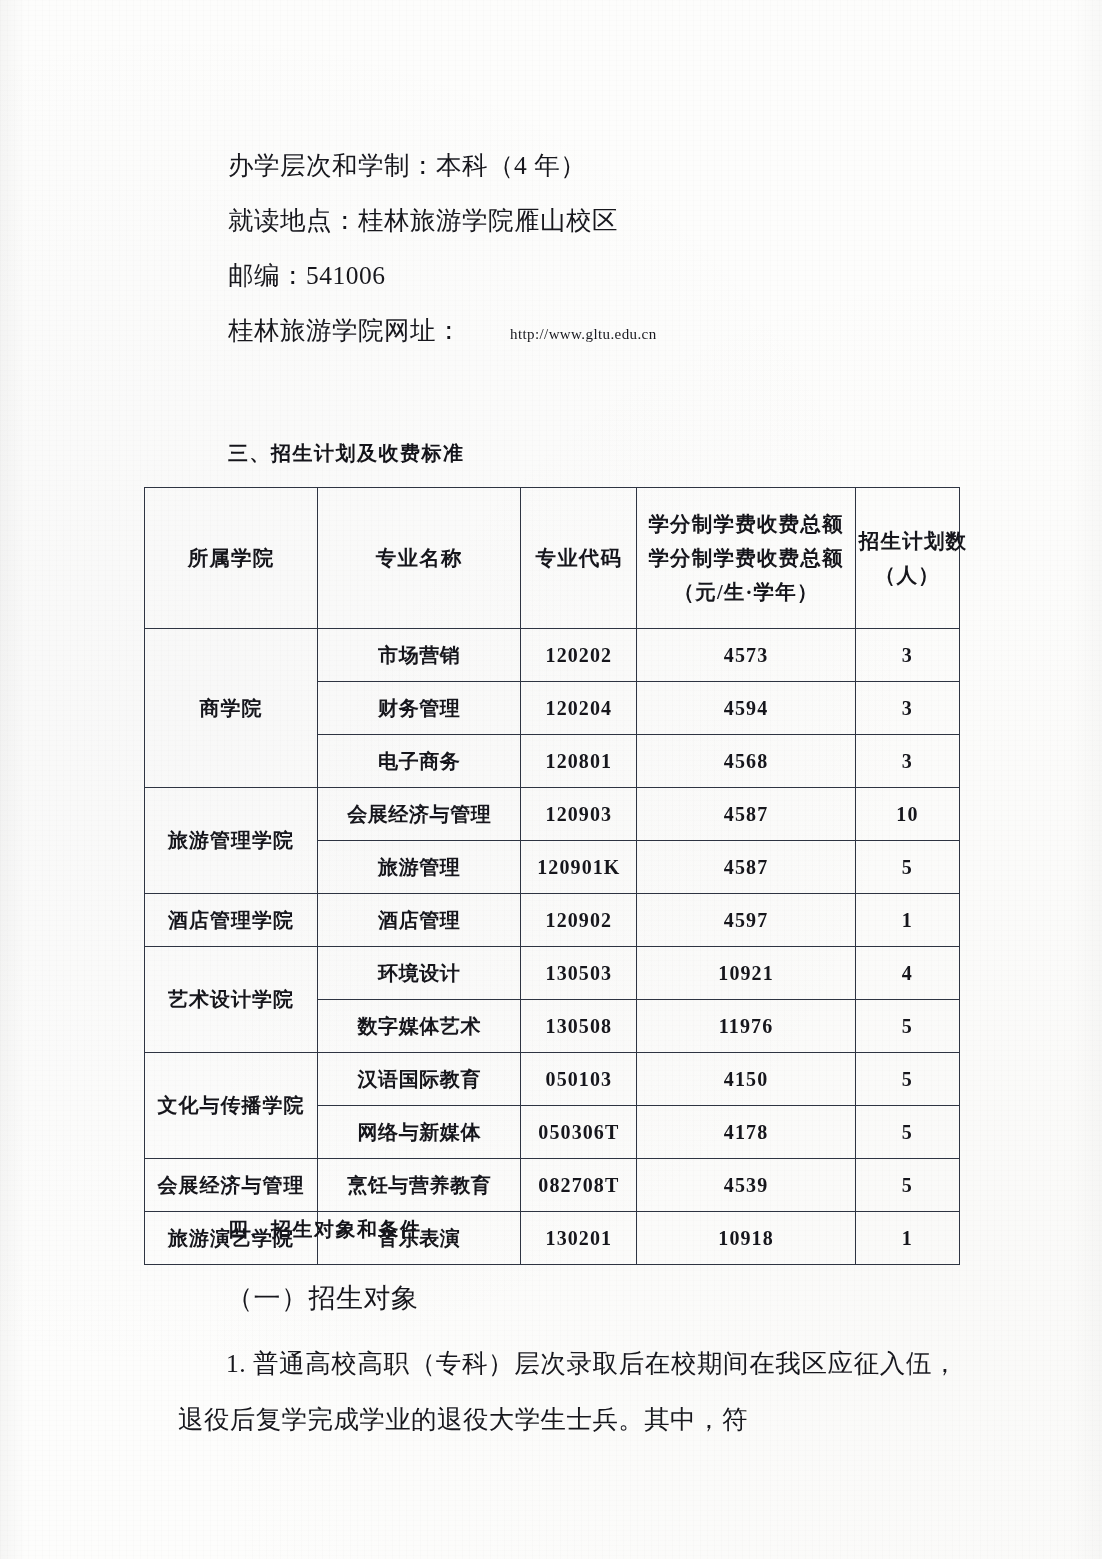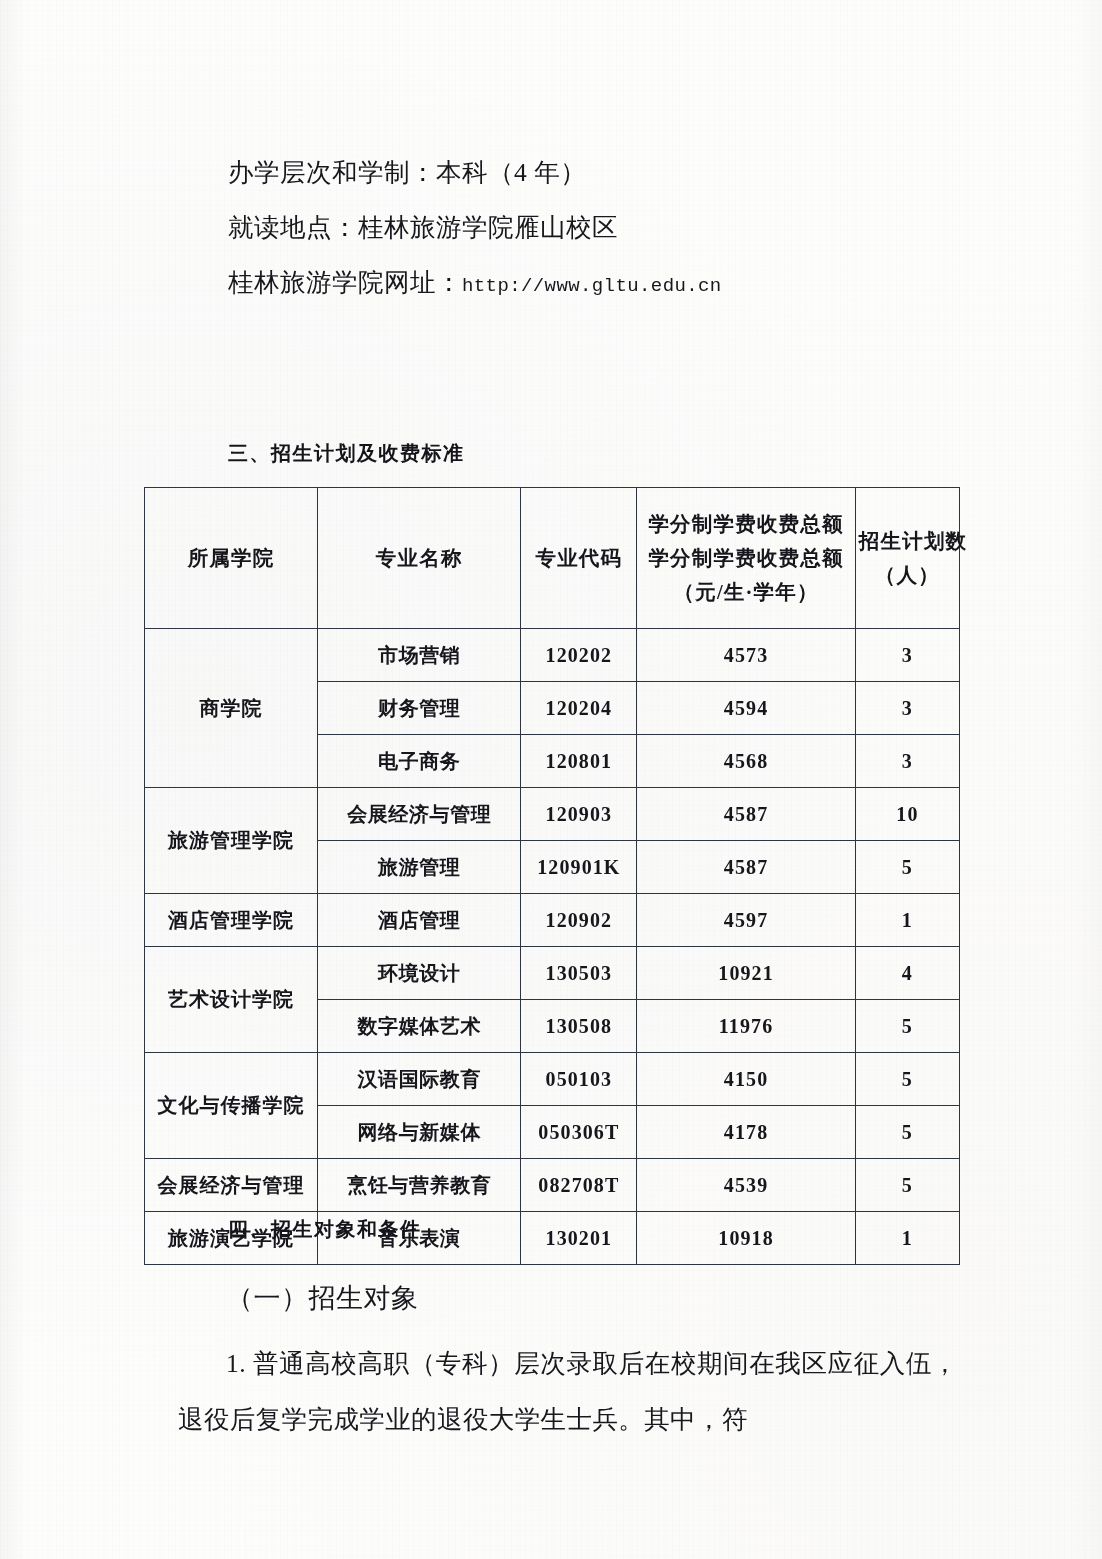--- a/index.html
+++ b/index.html
@@ -34,34 +34,35 @@
     pointer-events: none;
     background:
       radial-gradient(ellipse at 18% 45%, rgba(90,90,110,0.030) 0%, rgba(255,255,255,0) 58%),
       radial-gradient(ellipse at 88% 82%, rgba(120,110,90,0.022) 0%, rgba(255,255,255,0) 60%);
   }
 
   
   .intro {
     position: absolute;
     left: 228px;
-    top: 145px;
+    top: 138px;
     width: 720px;
   }
   .intro-line {
     font-size: 25.5px;
     line-height: 55px;
     letter-spacing: 0.5px;
     white-space: nowrap;
     color: #17171d;
   }
   .intro-line .mono {
-    font-family: Liberation Mono, monospace;
-    font-size: 19px;
+    font-family: Liberation Serif, serif;
+    font-size: 15px;
     letter-spacing: 0.4px;
+    margin-left: 48px;
   }
 
   
   .heading {
     position: absolute;
     font-weight: bold;
     font-size: 20px;
     letter-spacing: 1.5px;
     color: #14141a;
     white-space: nowrap;
@@ -146,20 +147,21 @@
 </style>
 </head>
 <body>
 
 <div class="page">
   <div class="scan-tint"></div>
 
   <div class="intro">
     <div class="intro-line">办学层次和学制：本科（4 年）</div>
     <div class="intro-line">就读地点：桂林旅游学院雁山校区</div>
+    <div class="intro-line">邮编：541006</div>
     <div class="intro-line"><span>桂林旅游学院网址：</span><span class="mono">http://www.gltu.edu.cn</span></div>
   </div>
 
   <div class="heading" id="heading-3">三、招生计划及收费标准</div>
 
   <table class="plan-table">
     <colgroup>
       <col class="col-college">
         <col class="col-major">
         <col class="col-code">

